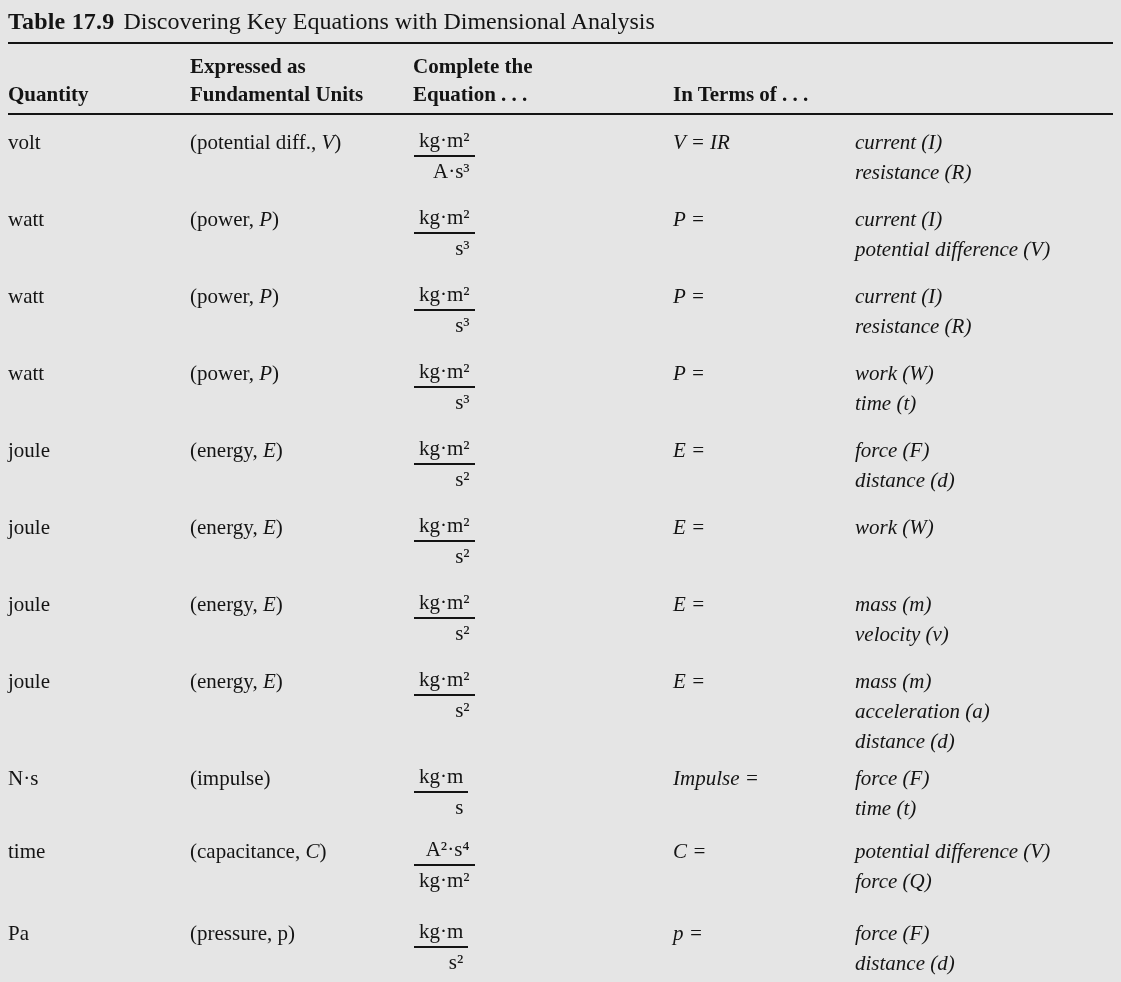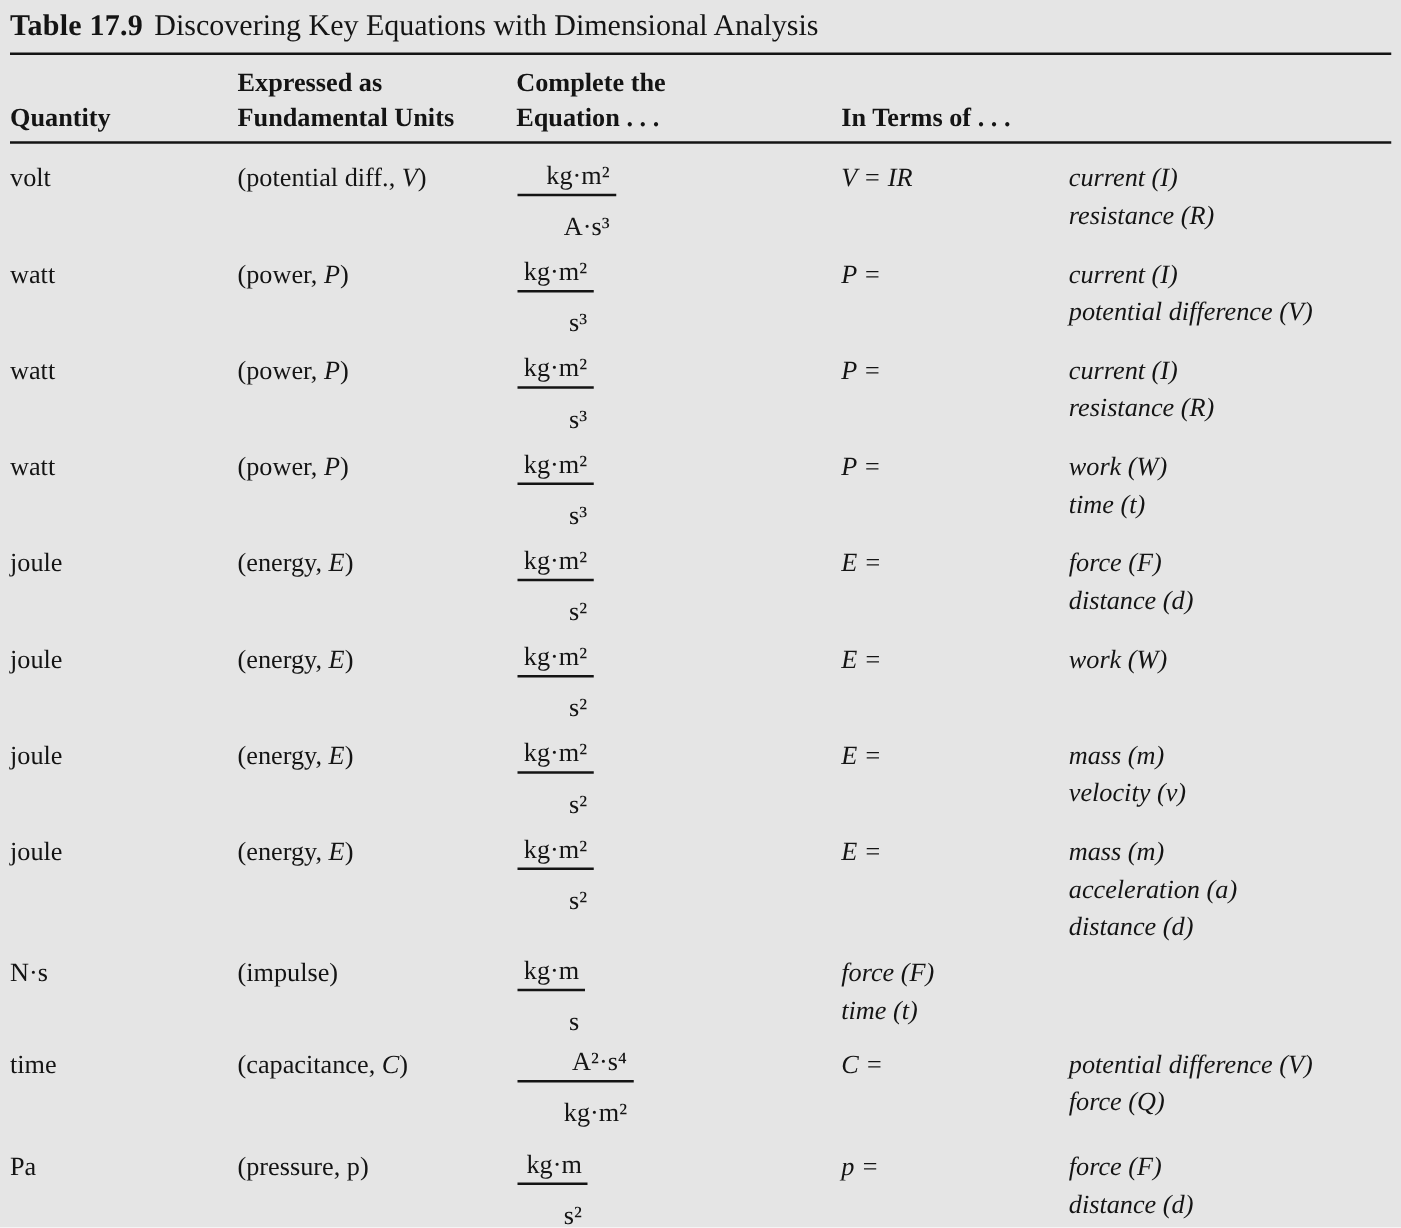--- a/index.html
+++ b/index.html
@@ -71,21 +71,21 @@
   .frac .den {
     display: block;
     font-size: 21px;
     line-height: 27px;
     padding: 0 5px;
   }
   .frac .num {
     border-bottom: 2px solid #141414;
     padding-bottom: 1px;
   }
-  .frac .den { padding-top: 11px; margin-left: 32px; }
+  .frac .den { padding-top: 1px; }
   .terms div { line-height: 30px; }
 </style>
 </head>
 <body>
 
 <div class="page">
 
   <div class="title-line">
     <span class="title-label">Table 17.9</span><span class="title-text">Discovering Key Equations with Dimensional Analysis</span>
   </div>
@@ -216,20 +216,21 @@
         <div class="it">distance (d)</div>
       </div>
     </div>
 
     <div class="grid row h73">
       <div class="cell">N·s</div>
       <div class="cell"><span>(impulse)</span><span class="it"></span><span></span></div>
       <div class="cell">
         <span class="frac"><span class="num">kg·m</span><span class="den">s</span></span>
       </div>
+      <div class="cell it">Impulse =</div>
       <div class="cell terms">
         <div class="it">force (F)</div>
         <div class="it">time (t)</div>
       </div>
     </div>
 
     <div class="grid row h82">
       <div class="cell">time</div>
       <div class="cell"><span>(capacitance, </span><span class="it">C</span><span>)</span></div>
       <div class="cell">

